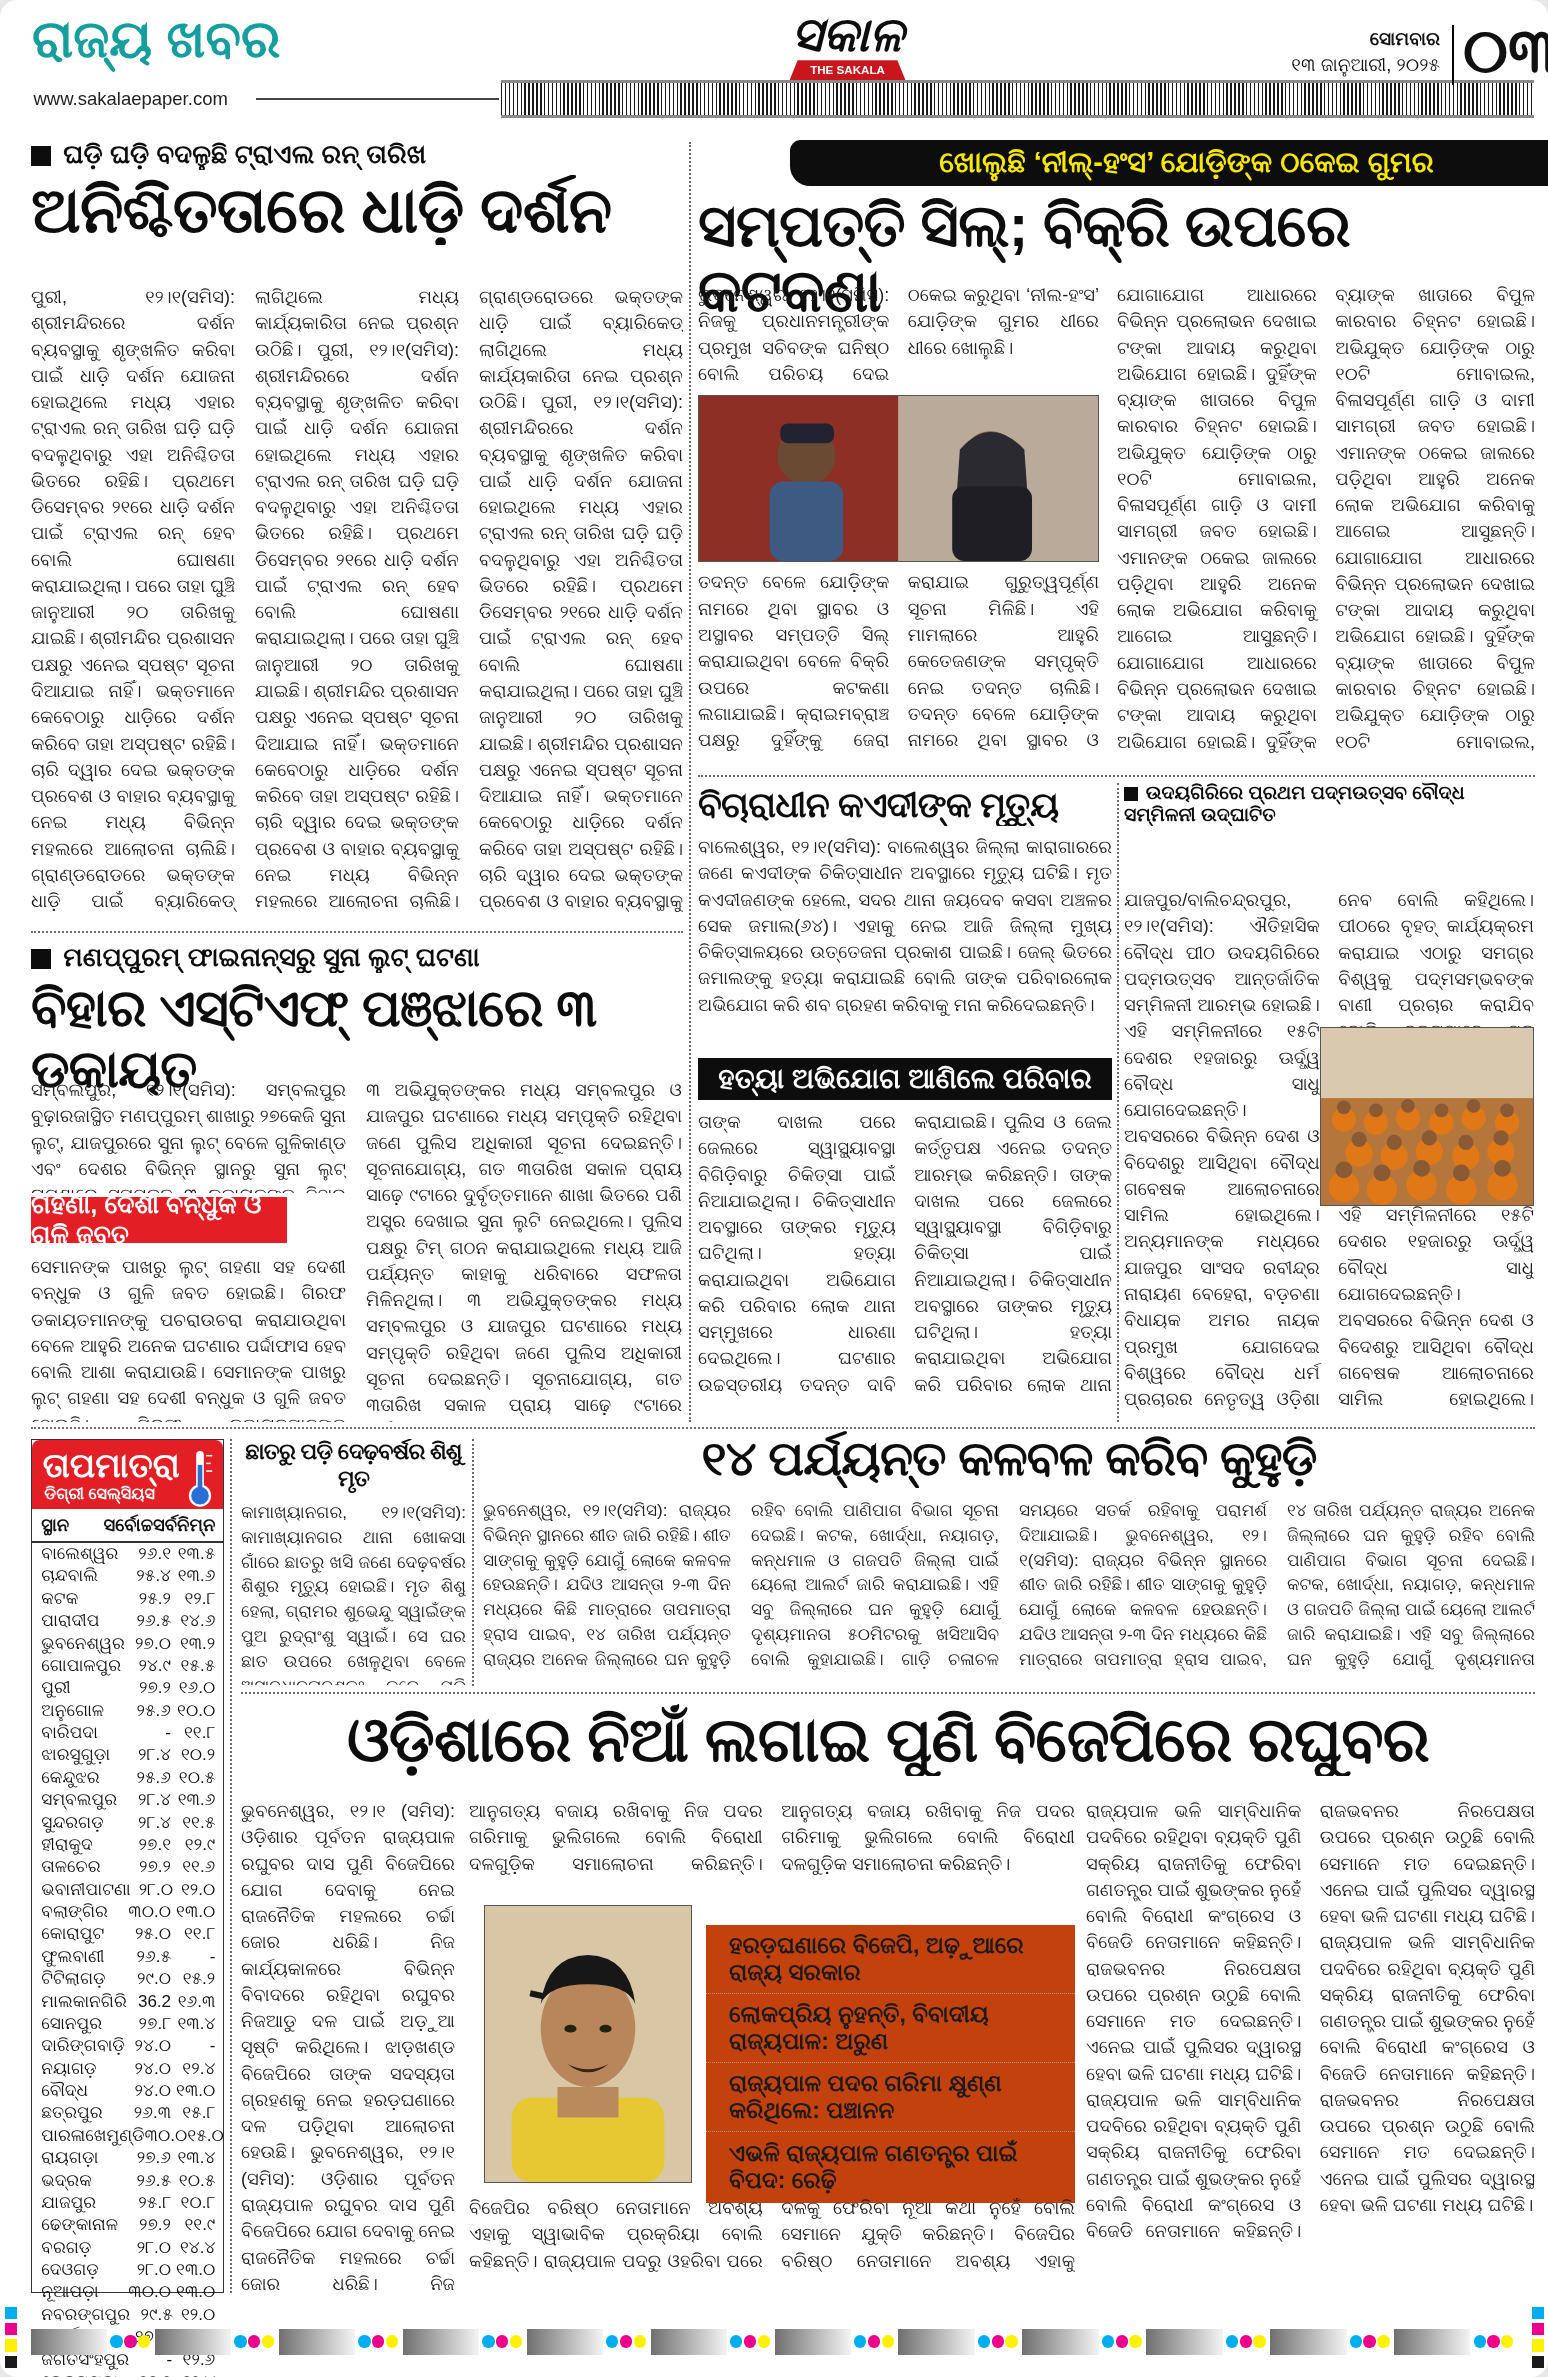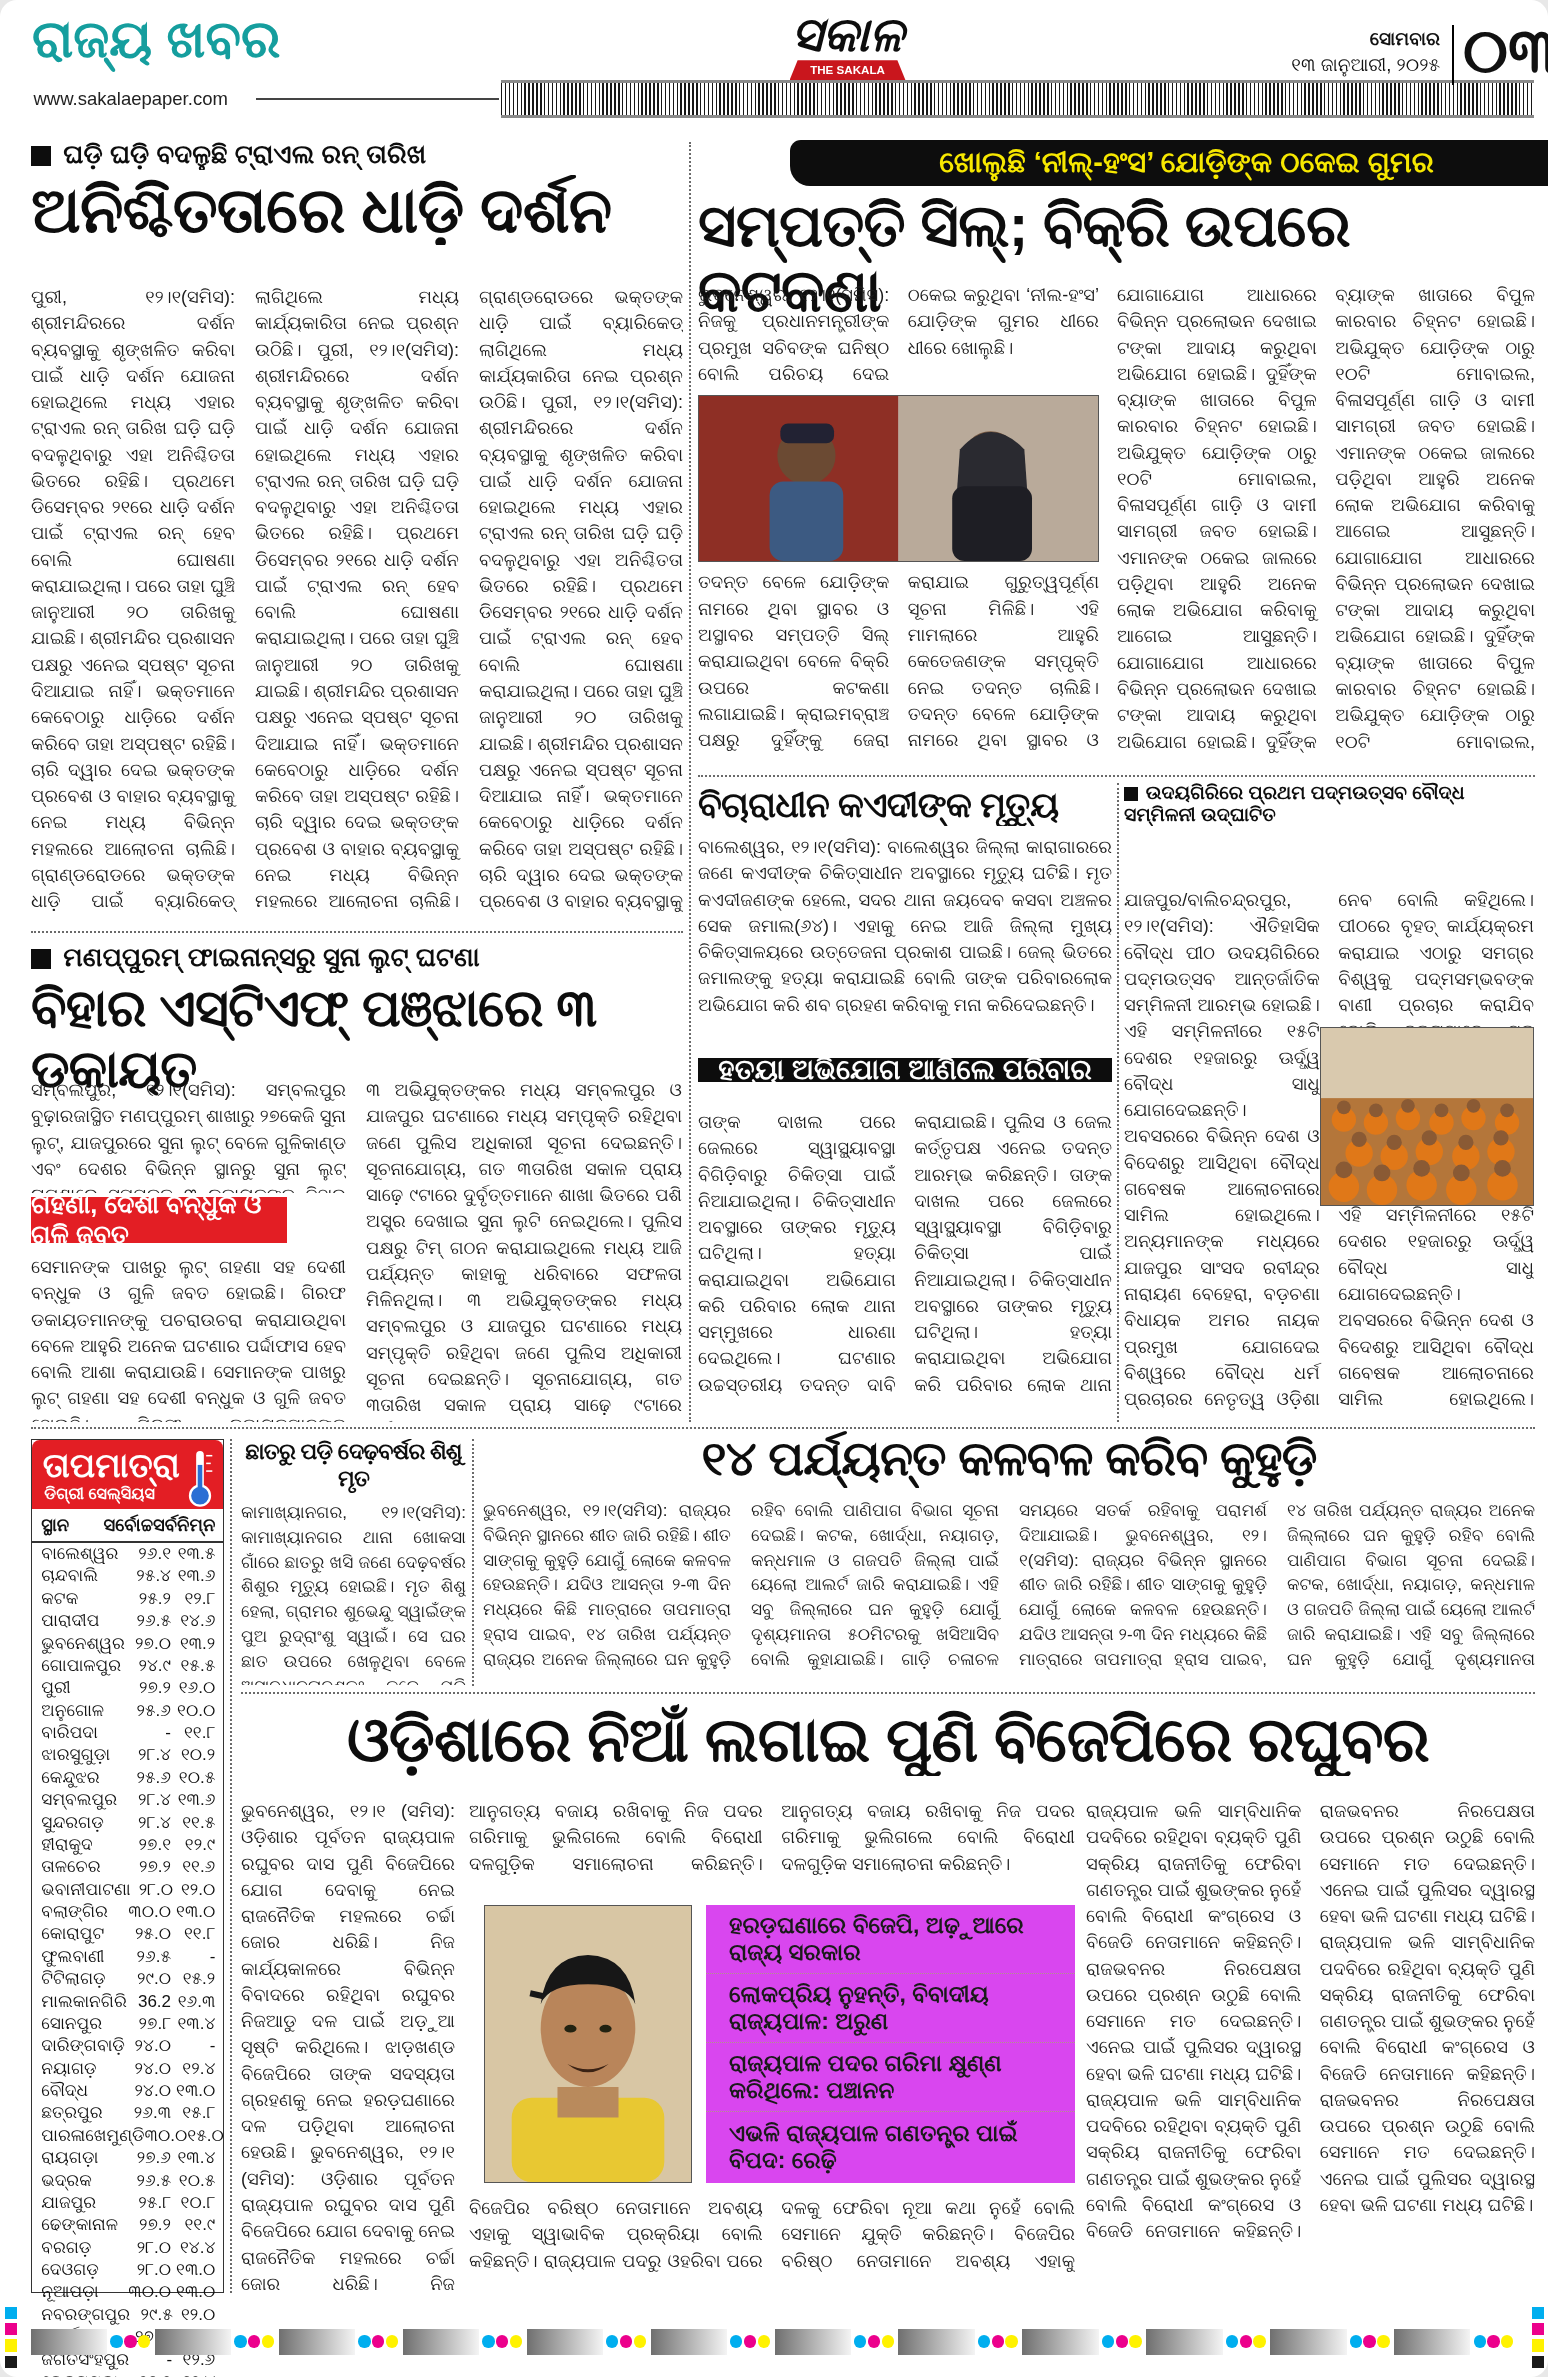--- a/index.html
+++ b/index.html
@@ -32,21 +32,21 @@
              font-weight:800;border-radius:10.8px 20px 10.8px 20px;margin-left:48px;}
   .black-bar{background:#0d0d0d;color:#fff;display:flex;align-items:center;justify-content:center;font-weight:800;}
   .red-box{background:#e31e24;color:#fff;display:flex;align-items:center;justify-content:center;font-weight:800;}
   .temp{border:1.5px solid #333;box-sizing:border-box;background:#fff;}
   .temp-head{background:#e31e24;color:#fff;border-radius:7.7px 7.7px 0 0;position:relative;}
   .temp-title{font-size:34px;font-weight:900;line-height:1.05;padding:7.7px 0 0 10.8px;}
   .temp-sub{font-size:16px;font-weight:700;padding:1.5px 0 6.2px 12.3px;}
   .t-cols{display:flex;font-weight:700;font-size:18px;padding:6.2px 7.7px 4.6px 9.3px;border-bottom:2.3px solid #333;}
   .t-row{display:flex;font-size:17px;padding:1.2px 7.7px 1.2px 9.3px;}
   .t-place{flex:1.35;}.t-max{flex:0.7;text-align:right;}.t-min{flex:0.7;text-align:right;}
-  .quote-box{background:#d946ef;}
+  .quote-box{background:#c2410c;margin-top:20px;}
   .quote-line{font-size:23px;font-weight:700;color:#1a1a1a;display:flex;align-items:center;
               padding-left:23px;border-bottom:1.5px dotted #b09685;box-sizing:border-box;}
   .quote-line:last-child{border-bottom:none;}
   
   .strip{display:flex;align-items:center;}
   .strip-seg{height:26px;flex:1;background:linear-gradient(90deg,#6f6f6f,#f4f4f4);margin-right:3.1px;position:relative;}
   .dotc{width:12.3px;height:12.3px;border-radius:50%;display:inline-block;margin-right:1.5px;}
   .corner-marks div{width:12.3px;height:12.3px;margin-bottom:3.9px;}
 </style>
 </head>
@@ -103,21 +103,21 @@
       </svg>
     </div>
     <span>ତଦନ୍ତ ବେଳେ ଯୋଡ଼ିଙ୍କ ନାମରେ ଥିବା ସ୍ଥାବର ଓ ଅସ୍ଥାବର ସମ୍ପତ୍ତି ସିଲ୍ କରାଯାଇଥିବା ବେଳେ ବିକ୍ରି ଉପରେ କଟକଣା ଲଗାଯାଇଛି। କ୍ରାଇମବ୍ରାଞ୍ଚ ପକ୍ଷରୁ ଦୁହିଁଙ୍କୁ ଜେରା କରାଯାଇ ଗୁରୁତ୍ୱପୂର୍ଣ୍ଣ ସୂଚନା ମିଳିଛି। ଏହି ମାମଲାରେ ଆହୁରି କେତେଜଣଙ୍କ ସମ୍ପୃକ୍ତି ନେଇ ତଦନ୍ତ ଚାଲିଛି। ତଦନ୍ତ ବେଳେ ଯୋଡ଼ିଙ୍କ ନାମରେ ଥିବା ସ୍ଥାବର ଓ ଅସ୍ଥାବର ସମ୍ପତ୍ତି ସିଲ୍ କରାଯାଇଥିବା ବେଳେ ବିକ୍ରି ଉପରେ କଟକଣା ଲଗାଯାଇଛି। କ୍ରାଇମବ୍ରାଞ୍ଚ ପକ୍ଷରୁ ଦୁହିଁଙ୍କୁ ଜେରା କରାଯାଇ ଗୁରୁତ୍ୱପୂର୍ଣ୍ଣ ସୂଚନା ମିଳିଛି। ଏହି ମାମଲାରେ ଆହୁରି କେତେଜଣଙ୍କ ସମ୍ପୃକ୍ତି ନେଇ ତଦନ୍ତ ଚାଲିଛି।</span>
   </div>
   <div class="abs jtext cols2" style="left:1117px;top:282px;width:418px;height:495px;font-size:18px;">ଯୋଗାଯୋଗ ଆଧାରରେ ବିଭିନ୍ନ ପ୍ରଲୋଭନ ଦେଖାଇ ଟଙ୍କା ଆଦାୟ କରୁଥିବା ଅଭିଯୋଗ ହୋଇଛି। ଦୁହିଁଙ୍କ ବ୍ୟାଙ୍କ ଖାତାରେ ବିପୁଳ କାରବାର ଚିହ୍ନଟ ହୋଇଛି। ଅଭିଯୁକ୍ତ ଯୋଡ଼ିଙ୍କ ଠାରୁ ୧୦ଟି ମୋବାଇଲ, ବିଳାସପୂର୍ଣ୍ଣ ଗାଡ଼ି ଓ ଦାମୀ ସାମଗ୍ରୀ ଜବତ ହୋଇଛି। ଏମାନଙ୍କ ଠକେଇ ଜାଲରେ ପଡ଼ିଥିବା ଆହୁରି ଅନେକ ଲୋକ ଅଭିଯୋଗ କରିବାକୁ ଆଗେଇ ଆସୁଛନ୍ତି। ଯୋଗାଯୋଗ ଆଧାରରେ ବିଭିନ୍ନ ପ୍ରଲୋଭନ ଦେଖାଇ ଟଙ୍କା ଆଦାୟ କରୁଥିବା ଅଭିଯୋଗ ହୋଇଛି। ଦୁହିଁଙ୍କ ବ୍ୟାଙ୍କ ଖାତାରେ ବିପୁଳ କାରବାର ଚିହ୍ନଟ ହୋଇଛି। ଅଭିଯୁକ୍ତ ଯୋଡ଼ିଙ୍କ ଠାରୁ ୧୦ଟି ମୋବାଇଲ, ବିଳାସପୂର୍ଣ୍ଣ ଗାଡ଼ି ଓ ଦାମୀ ସାମଗ୍ରୀ ଜବତ ହୋଇଛି। ଏମାନଙ୍କ ଠକେଇ ଜାଲରେ ପଡ଼ିଥିବା ଆହୁରି ଅନେକ ଲୋକ ଅଭିଯୋଗ କରିବାକୁ ଆଗେଇ ଆସୁଛନ୍ତି। ଯୋଗାଯୋଗ ଆଧାରରେ ବିଭିନ୍ନ ପ୍ରଲୋଭନ ଦେଖାଇ ଟଙ୍କା ଆଦାୟ କରୁଥିବା ଅଭିଯୋଗ ହୋଇଛି। ଦୁହିଁଙ୍କ ବ୍ୟାଙ୍କ ଖାତାରେ ବିପୁଳ କାରବାର ଚିହ୍ନଟ ହୋଇଛି। ଅଭିଯୁକ୍ତ ଯୋଡ଼ିଙ୍କ ଠାରୁ ୧୦ଟି ମୋବାଇଲ, ବିଳାସପୂର୍ଣ୍ଣ ଗାଡ଼ି ଓ ଦାମୀ ସାମଗ୍ରୀ ଜବତ ହୋଇଛି। ଏମାନଙ୍କ ଠକେଇ ଜାଲରେ ପଡ଼ିଥିବା ଆହୁରି ଅନେକ ଲୋକ ଅଭିଯୋଗ କରିବାକୁ ଆଗେଇ ଆସୁଛନ୍ତି। ଯୋଗାଯୋଗ ଆଧାରରେ ବିଭିନ୍ନ ପ୍ରଲୋଭନ ଦେଖାଇ ଟଙ୍କା ଆଦାୟ କରୁଥିବା ଅଭିଯୋଗ ହୋଇଛି। ଦୁହିଁଙ୍କ ବ୍ୟାଙ୍କ ଖାତାରେ ବିପୁଳ କାରବାର ଚିହ୍ନଟ ହୋଇଛି। ଅଭିଯୁକ୍ତ ଯୋଡ଼ିଙ୍କ ଠାରୁ ୧୦ଟି ମୋବାଇଲ, ବିଳାସପୂର୍ଣ୍ଣ ଗାଡ଼ି ଓ ଦାମୀ ସାମଗ୍ରୀ ଜବତ ହୋଇଛି। ଏମାନଙ୍କ ଠକେଇ ଜାଲରେ ପଡ଼ିଥିବା ଆହୁରି ଅନେକ ଲୋକ ଅଭିଯୋଗ କରିବାକୁ ଆଗେଇ ଆସୁଛନ୍ତି।</div>
 
   <div class="abs hdot" style="left:698px;top:775px;width:837px;"></div>
 
   <div class="abs headline" style="left:698px;top:785px;width:414px;font-size:35px;">ବିଚାରାଧୀନ କଏଦୀଙ୍କ ମୃତ୍ୟୁ</div>
   <div class="abs jtext" style="left:698px;top:834px;width:414px;height:217px;font-size:18px;">ବାଲେଶ୍ୱର, ୧୨।୧(ସମିସ): ବାଲେଶ୍ୱର ଜିଲ୍ଲା କାରାଗାରରେ ଜଣେ କଏଦୀଙ୍କ ଚିକିତ୍ସାଧୀନ ଅବସ୍ଥାରେ ମୃତ୍ୟୁ ଘଟିଛି। ମୃତ କଏଦୀଜଣଙ୍କ ହେଲେ, ସଦର ଥାନା ଜୟଦେବ କସବା ଅଞ୍ଚଳର ସେକ ଜମାଲ(୬୪)। ଏହାକୁ ନେଇ ଆଜି ଜିଲ୍ଲା ମୁଖ୍ୟ ଚିକିତ୍ସାଳୟରେ ଉତ୍ତେଜନା ପ୍ରକାଶ ପାଇଛି। ଜେଲ୍ ଭିତରେ ଜମାଲଙ୍କୁ ହତ୍ୟା କରାଯାଇଛି ବୋଲି ତାଙ୍କ ପରିବାରଲୋକ ଅଭିଯୋଗ କରି ଶବ ଗ୍ରହଣ କରିବାକୁ ମନା କରିଦେଇଛନ୍ତି।</div>
-  <div class="abs black-bar" style="left:698px;top:1058px;width:414px;height:24px;font-size:28px;">
+  <div class="abs black-bar" style="left:698px;top:1058px;width:414px;height:42px;font-size:28px;">
     <span>ହତ୍ୟା ଅଭିଯୋଗ ଆଣିଲେ ପରିବାର</span>
   </div>
   <div class="abs jtext cols2" style="left:698px;top:1109px;width:414px;height:312px;font-size:18px;">ତାଙ୍କ ଦାଖଲ ପରେ ଜେଲରେ ସ୍ୱାସ୍ଥ୍ୟାବସ୍ଥା ବିଗିଡ଼ିବାରୁ ଚିକିତ୍ସା ପାଇଁ ନିଆଯାଇଥିଲା। ଚିକିତ୍ସାଧୀନ ଅବସ୍ଥାରେ ତାଙ୍କର ମୃତ୍ୟୁ ଘଟିଥିଲା। ହତ୍ୟା କରାଯାଇଥିବା ଅଭିଯୋଗ କରି ପରିବାର ଲୋକ ଥାନା ସମ୍ମୁଖରେ ଧାରଣା ଦେଇଥିଲେ। ଘଟଣାର ଉଚ୍ଚସ୍ତରୀୟ ତଦନ୍ତ ଦାବି କରାଯାଇଛି। ପୁଲିସ ଓ ଜେଲ କର୍ତ୍ତୃପକ୍ଷ ଏନେଇ ତଦନ୍ତ ଆରମ୍ଭ କରିଛନ୍ତି। ତାଙ୍କ ଦାଖଲ ପରେ ଜେଲରେ ସ୍ୱାସ୍ଥ୍ୟାବସ୍ଥା ବିଗିଡ଼ିବାରୁ ଚିକିତ୍ସା ପାଇଁ ନିଆଯାଇଥିଲା। ଚିକିତ୍ସାଧୀନ ଅବସ୍ଥାରେ ତାଙ୍କର ମୃତ୍ୟୁ ଘଟିଥିଲା। ହତ୍ୟା କରାଯାଇଥିବା ଅଭିଯୋଗ କରି ପରିବାର ଲୋକ ଥାନା ସମ୍ମୁଖରେ ଧାରଣା ଦେଇଥିଲେ। ଘଟଣାର ଉଚ୍ଚସ୍ତରୀୟ ତଦନ୍ତ ଦାବି କରାଯାଇଛି। ପୁଲିସ ଓ ଜେଲ କର୍ତ୍ତୃପକ୍ଷ ଏନେଇ ତଦନ୍ତ ଆରମ୍ଭ କରିଛନ୍ତି। ତାଙ୍କ ଦାଖଲ ପରେ ଜେଲରେ ସ୍ୱାସ୍ଥ୍ୟାବସ୍ଥା ବିଗିଡ଼ିବାରୁ ଚିକିତ୍ସା ପାଇଁ ନିଆଯାଇଥିଲା। ଚିକିତ୍ସାଧୀନ ଅବସ୍ଥାରେ ତାଙ୍କର ମୃତ୍ୟୁ ଘଟିଥିଲା। ହତ୍ୟା କରାଯାଇଥିବା ଅଭିଯୋଗ କରି ପରିବାର ଲୋକ ଥାନା ସମ୍ମୁଖରେ ଧାରଣା ଦେଇଥିଲେ। ଘଟଣାର ଉଚ୍ଚସ୍ତରୀୟ ତଦନ୍ତ ଦାବି କରାଯାଇଛି। ପୁଲିସ ଓ ଜେଲ କର୍ତ୍ତୃପକ୍ଷ ଏନେଇ ତଦନ୍ତ ଆରମ୍ଭ କରିଛନ୍ତି।</div>
 
   <div class="abs vdot" style="left:1117px;top:783px;height:639px;"></div>
 
   <div class="abs" style="left:1124px;top:782px;width:410px;">
     <div class="kicker" style="font-size:19px;white-space:normal;">
       <span class="bullet" style="width:14px;height:14px;margin-right:7.7px;"></span><span>ଉଦୟଗିରିରେ ପ୍ରଥମ ପଦ୍ମଉତ୍ସବ ବୌଦ୍ଧ ସମ୍ମିଳନୀ ଉଦ୍‌ଘାଟିତ</span>
     </div>

